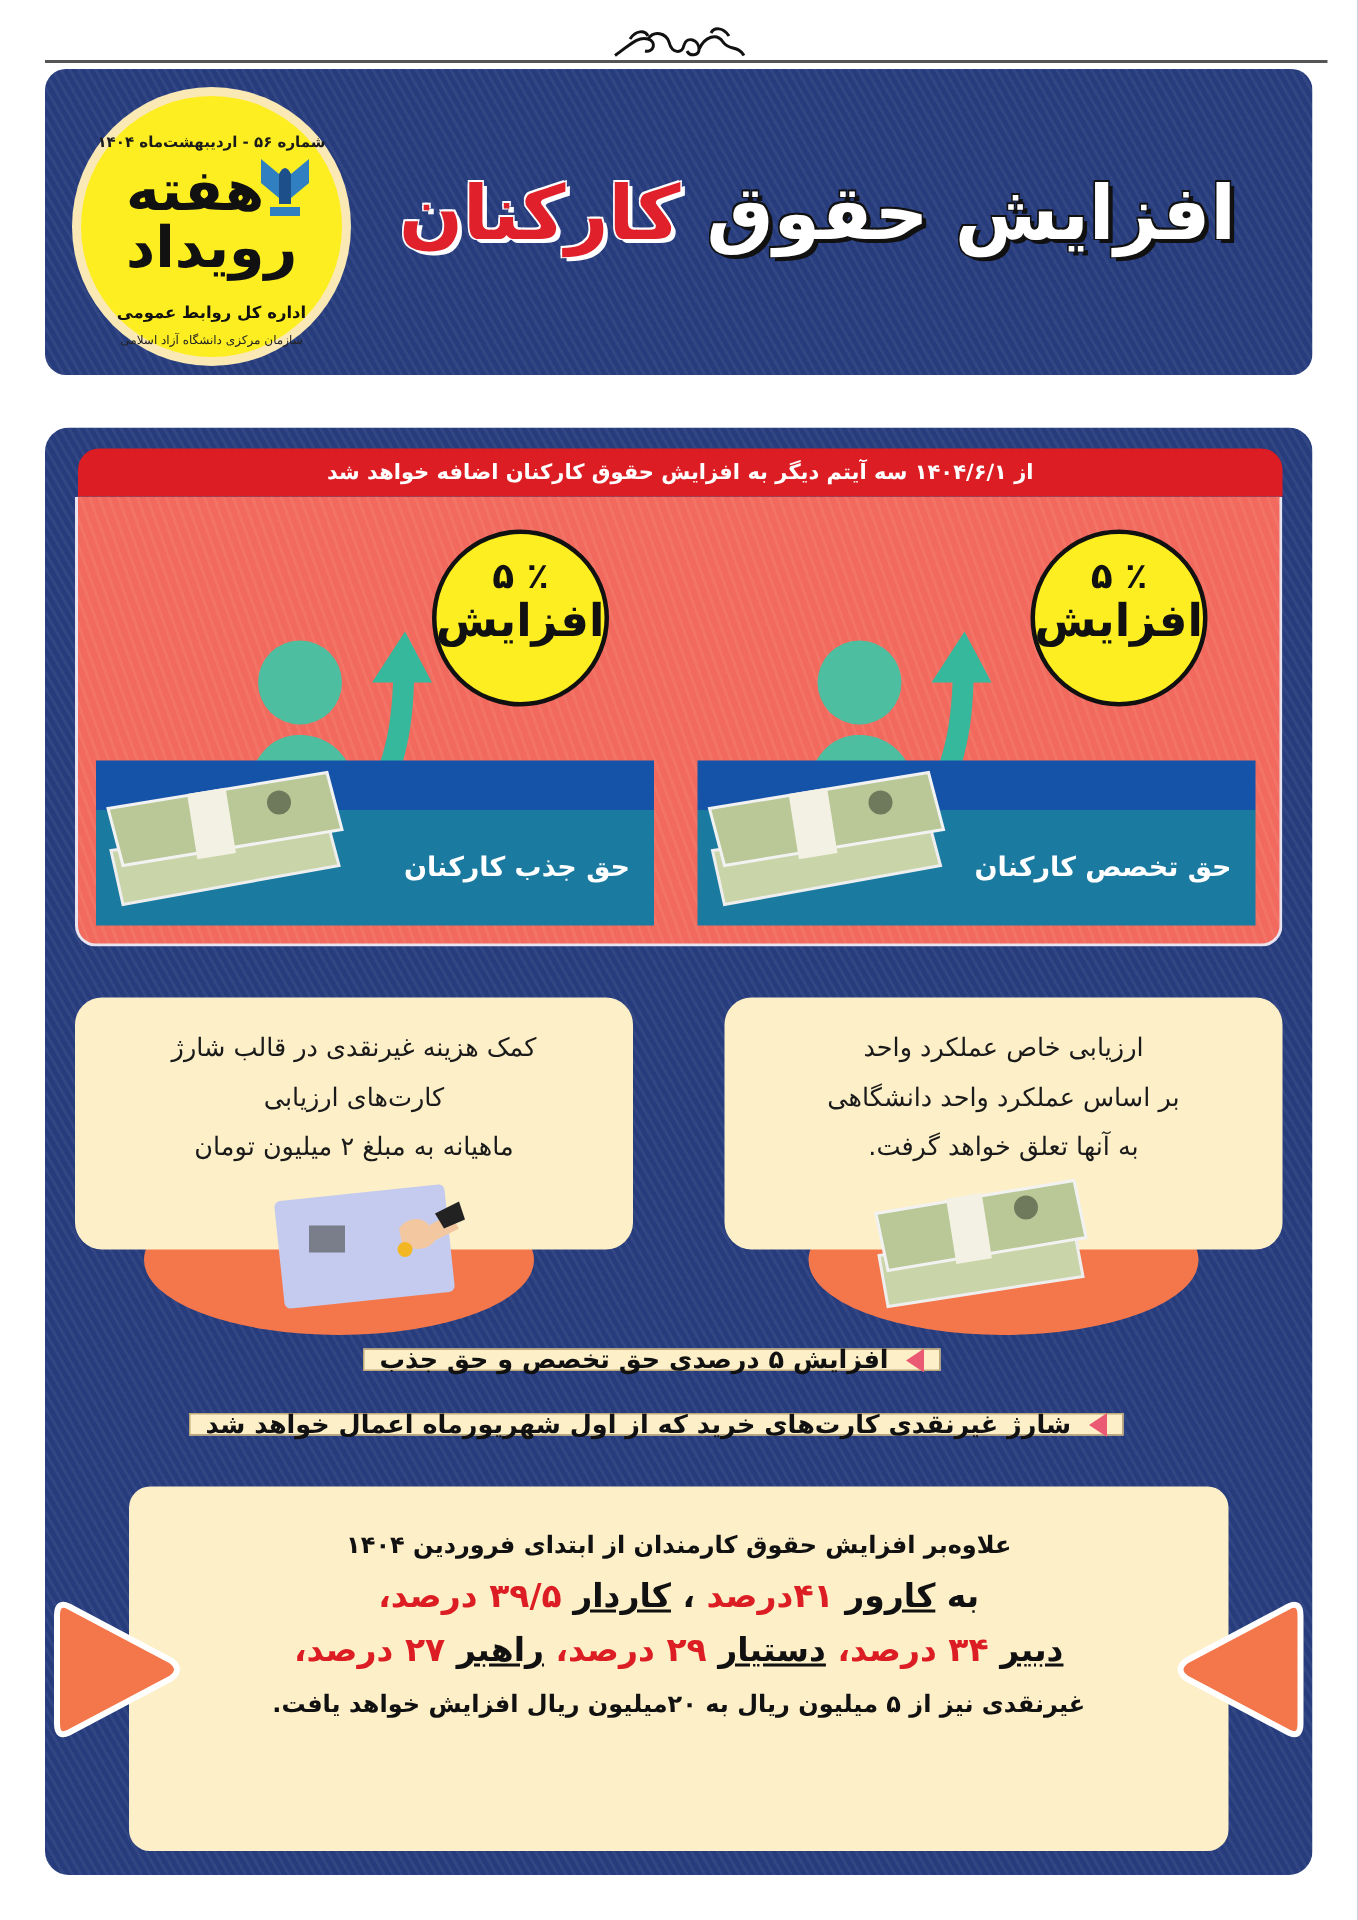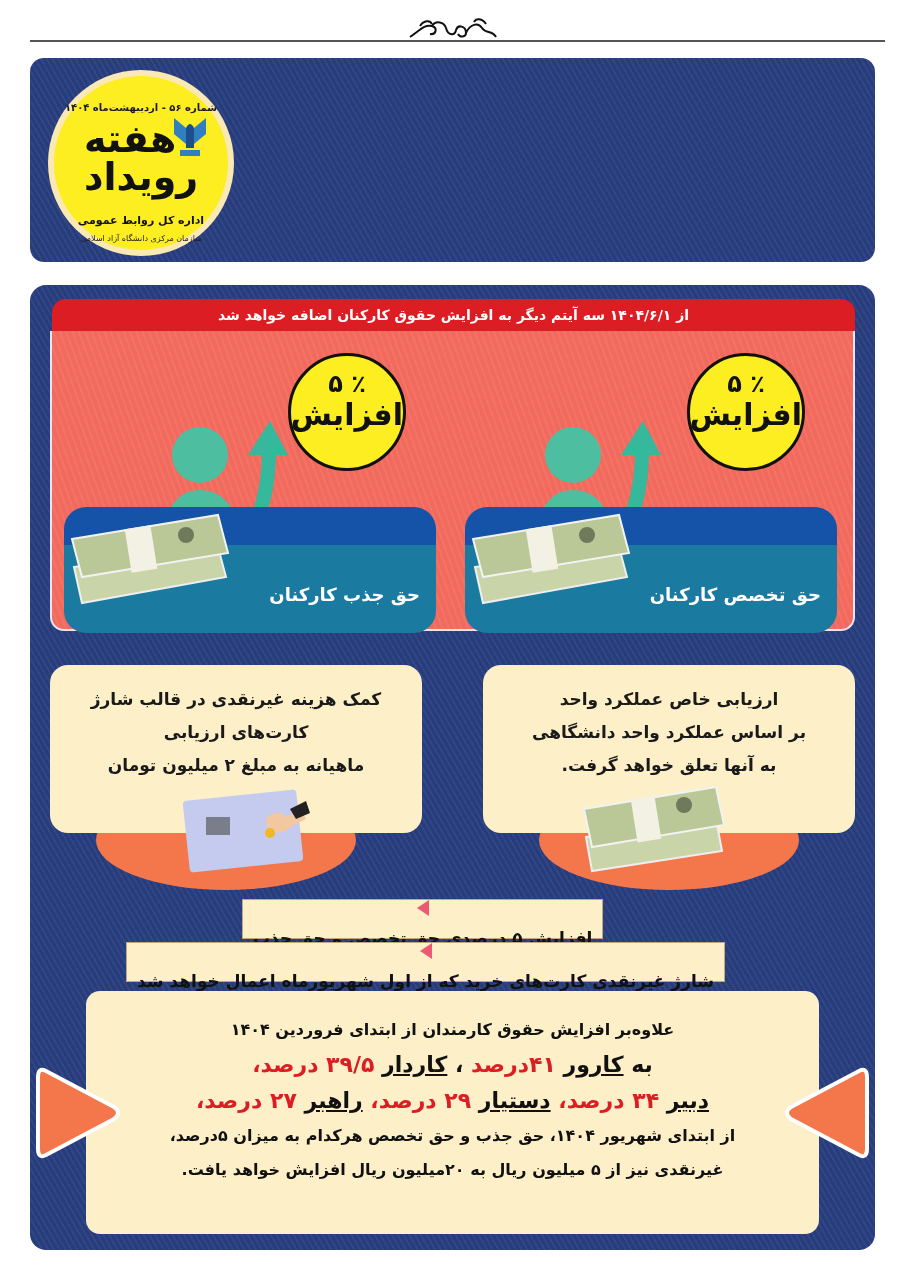--- a/index.html
+++ b/index.html
@@ -8,21 +8,21 @@
 
   .ornament { position: absolute; left: 0; top: 0; width: 905px; height: 44px; }
   .rule { position: absolute; left: 30px; right: 20px; top: 40px; height: 2px; background: #555; }
 
   .navy-stripes {
     background-color: #263c7c;
     background-image: repeating-linear-gradient(60deg, rgba(255,255,255,0.05) 0 2px, rgba(0,0,0,0) 2px 5px);
   }
 
   
-  .header { position: absolute; left: 30px; top: 46px; width: 845px; height: 204px; border-radius: 14px; margin-top: 12px; }
+  .header { position: absolute; left: 30px; top: 46px; width: 845px; height: 204px; border-radius: 14px; }
   .badge { position: absolute; left: 18px; top: 12px; width: 186px; height: 186px; border-radius: 50%;
     background: #fbe9b5; padding: 6px; }
   .badge-inner { width: 100%; height: 100%; border-radius: 50%; background: #fcee21; position: relative; }
   .badge-issue { position: absolute; top: 26px; left: 0; right: 0; text-align: center; font-size: 10px; font-weight: bold; color: #1a1a1a; }
   .badge-word1 { position: absolute; top: 44px; left: 30px; font-size: 38px; font-weight: 900; color: #111; line-height: 1; }
   .badge-word2 { position: absolute; top: 82px; left: 30px; font-size: 38px; font-weight: 900; color: #111; line-height: 1; }
   .badge-logo { position: absolute; top: 38px; right: 20px; width: 36px; height: 46px; }
   .badge-dept { position: absolute; top: 138px; left: 0; right: 0; text-align: center; font-size: 11px; font-weight: bold; color: #111; }
   .badge-org { position: absolute; top: 158px; left: 0; right: 0; text-align: center; font-size: 8px; color: #222; }
 
@@ -36,43 +36,43 @@
   
   .main { position: absolute; left: 30px; top: 285px; width: 845px; height: 965px; border-radius: 16px; }
 
   .banner { position: absolute; left: 22px; top: 14px; width: 803px; height: 32px; background: #dc1e24;
     border-radius: 14px 14px 0 0; color: #fff; font-weight: bold; font-size: 14px; text-align: center; line-height: 32px; }
   .salmon { position: absolute; left: 20px; top: 46px; width: 805px; height: 300px;
     background-color: #f26a5d;
     background-image: repeating-linear-gradient(70deg, rgba(255,255,255,0.06) 0 2px, rgba(0,0,0,0) 2px 6px);
     border: 2px solid #e8e4f0; border-top: none; border-radius: 0 0 14px 14px; }
 
-  .card { position: absolute; top: 176px; width: 372px; height: 126px; border-radius: 22px; overflow: visible;
+  .card { position: absolute; top: 176px; width: 372px; height: 110px; border-radius: 0; overflow: visible;
     background: linear-gradient(#1553a8 0 30%, #1a7aa0 30% 100%); }
   .card-label { position: absolute; right: 16px; bottom: 28px; color: #fff; font-weight: bold; font-size: 18px; }
   .card.right { right: 16px; }
   .card.left  { left: 12px; }
 
   .person { position: absolute; width: 140px; height: 150px; }
   .percent-circle { position: absolute; width: 118px; height: 118px; border-radius: 50%; background: #fcee21;
     border: 3px solid #111; text-align: center; }
   .pc-num { display: block; font-size: 24px; font-weight: 900; color: #111; margin-top: 14px; direction: ltr; }
   .pc-word { display: block; font-size: 30px; font-weight: 900; color: #111; line-height: 1.1; }
 
   .money { position: absolute; width: 170px; height: 100px; }
 
   
   .info { position: absolute; top: 380px; width: 372px; height: 168px; background: #fdefc8; border-radius: 18px; text-align: center; padding-top: 18px; }
-  .info p { font-size: 17px; font-weight: bold; color: #1a1a1a; line-height: 33px; }
+  .info p { font-size: 17px; font-weight: normal; color: #1a1a1a; line-height: 33px; }
   .info.right { right: 20px; }
   .info.left { left: 20px; }
   .ellipse { position: absolute; width: 260px; height: 100px; border-radius: 50%; background: #f4774c; top: 505px; }
   .card-img { position: absolute; }
 
-  .bullet { position: absolute; height: 40px; background: #fdefc8; border: 1px solid #bfa97a; display: flex; align-items: center; padding: 0 10px; gap: 12px; flex-direction: column; }
+  .bullet { position: absolute; height: 15px; background: #fdefc8; border: 1px solid #bfa97a; display: flex; align-items: center; padding: 0 10px; gap: 12px; }
   .bullet-text { font-size: 17px; font-weight: bold; color: #111; white-space: nowrap; }
   .tri { width: 0; height: 0; border-top: 8px solid transparent; border-bottom: 8px solid transparent; border-right: 12px solid #ea5b73; }
 
   .summary { position: absolute; left: 56px; top: 706px; width: 733px; height: 243px; background: #fdefc8; border-radius: 14px;
     text-align: center; padding-top: 22px; overflow: hidden; }
   .summary .l { font-size: 16px; font-weight: bold; color: #111; line-height: 34px; white-space: nowrap; }
   .summary .big { font-size: 22px; line-height: 36px; }
   .red { color: #dc1e24; font-weight: 900; }
   .u { text-decoration: underline; }
   .play { position: absolute; width: 92px; height: 104px; }
@@ -96,20 +96,24 @@
         <path d="M14 14 Q18 6 22 14 L22 34 L14 34 Z" fill="#1d4f8a"></path>
         <rect x="8" y="36" width="20" height="6" fill="#2f7fc1"></rect>
       </svg>
       <div class="badge-word1">هفته</div>
       <div class="badge-word2">رویداد</div>
       <div class="badge-dept">اداره کل روابط عمومی</div>
       <div class="badge-org">سازمان مرکزی دانشگاه آزاد اسلامی</div>
     </div>
   </div>
   <div class="title">
+    <div class="title-line2">
+      <span>افزایش حقوق</span>
+      <span class="hl">کارکنان</span>
+    </div>
   </div>
 </div>
 
 <div class="main navy-stripes">
   <div class="banner">از ۱۴۰۴/۶/۱ سه آیتم دیگر به افزایش حقوق کارکنان اضافه خواهد شد</div>
   <div class="salmon">
 
     <svg class="person" style="right:190px; top:84px;" viewBox="0 0 140 150">
       <circle cx="50" cy="40" r="28" fill="#4dbfa0"></circle>
       <path d="M10 150 C10 90 30 75 50 75 C70 75 90 90 90 130 Z" fill="#4dbfa0"></path>
@@ -195,21 +199,20 @@
       <span class="red">۳۹/۵ درصد،</span>
     </div>
     <div class="l big">
       <span class="u">دبیر</span>
       <span class="red">۳۴ درصد،</span>
       <span class="u">دستیار</span>
       <span class="red">۲۹ درصد،</span>
       <span class="u">راهبر</span>
       <span class="red">۲۷ درصد،</span>
     </div>
-    <div class="l">از ابتدای شهریور ۱۴۰۴، حق جذب و حق تخصص هرکدام به میزان ۵درصد،</div>
     <div class="l">غیرنقدی نیز از ۵ میلیون ریال به ۲۰میلیون ریال افزایش خواهد یافت.</div>
   </div>
   <svg class="play" style="left:2px; top:776px;" viewBox="0 0 92 104">
     <path d="M14 10 Q6 6 6 16 L6 88 Q6 98 14 94 L82 58 Q90 52 82 46 Z" fill="#f4774c" stroke="#fff" stroke-width="4"></path>
   </svg>
   <svg class="play" style="right:2px; top:776px;" viewBox="0 0 92 104">
     <path d="M78 10 Q86 6 86 16 L86 88 Q86 98 78 94 L10 58 Q2 52 10 46 Z" fill="#f4774c" stroke="#fff" stroke-width="4"></path>
   </svg>
 </div>
 

